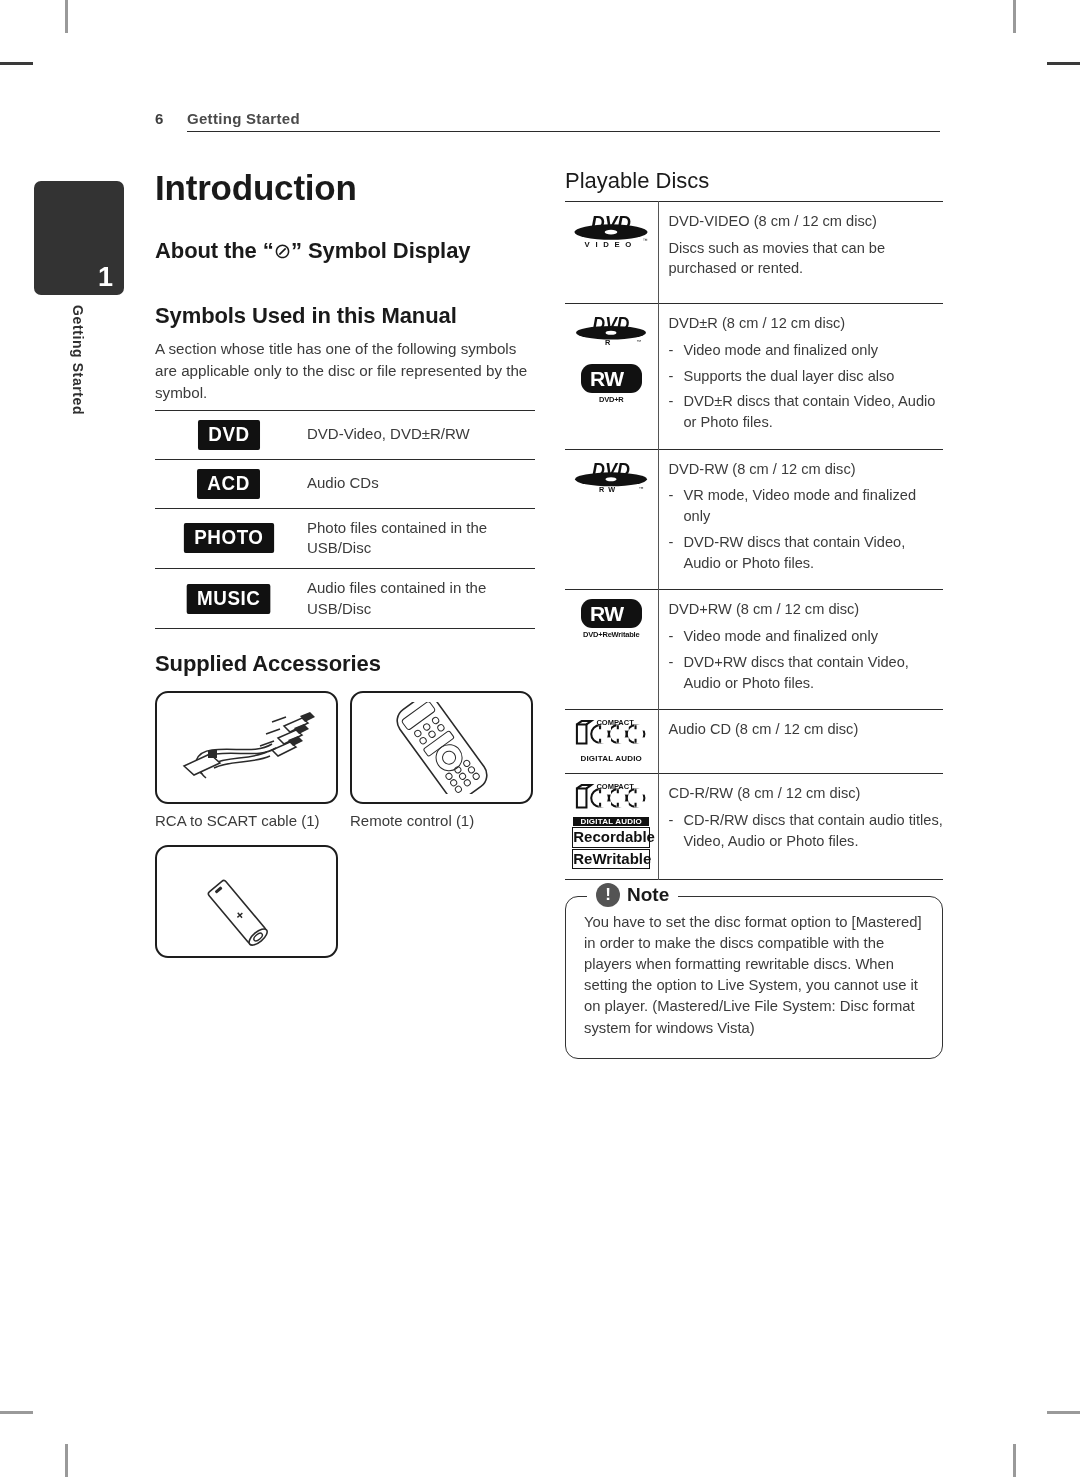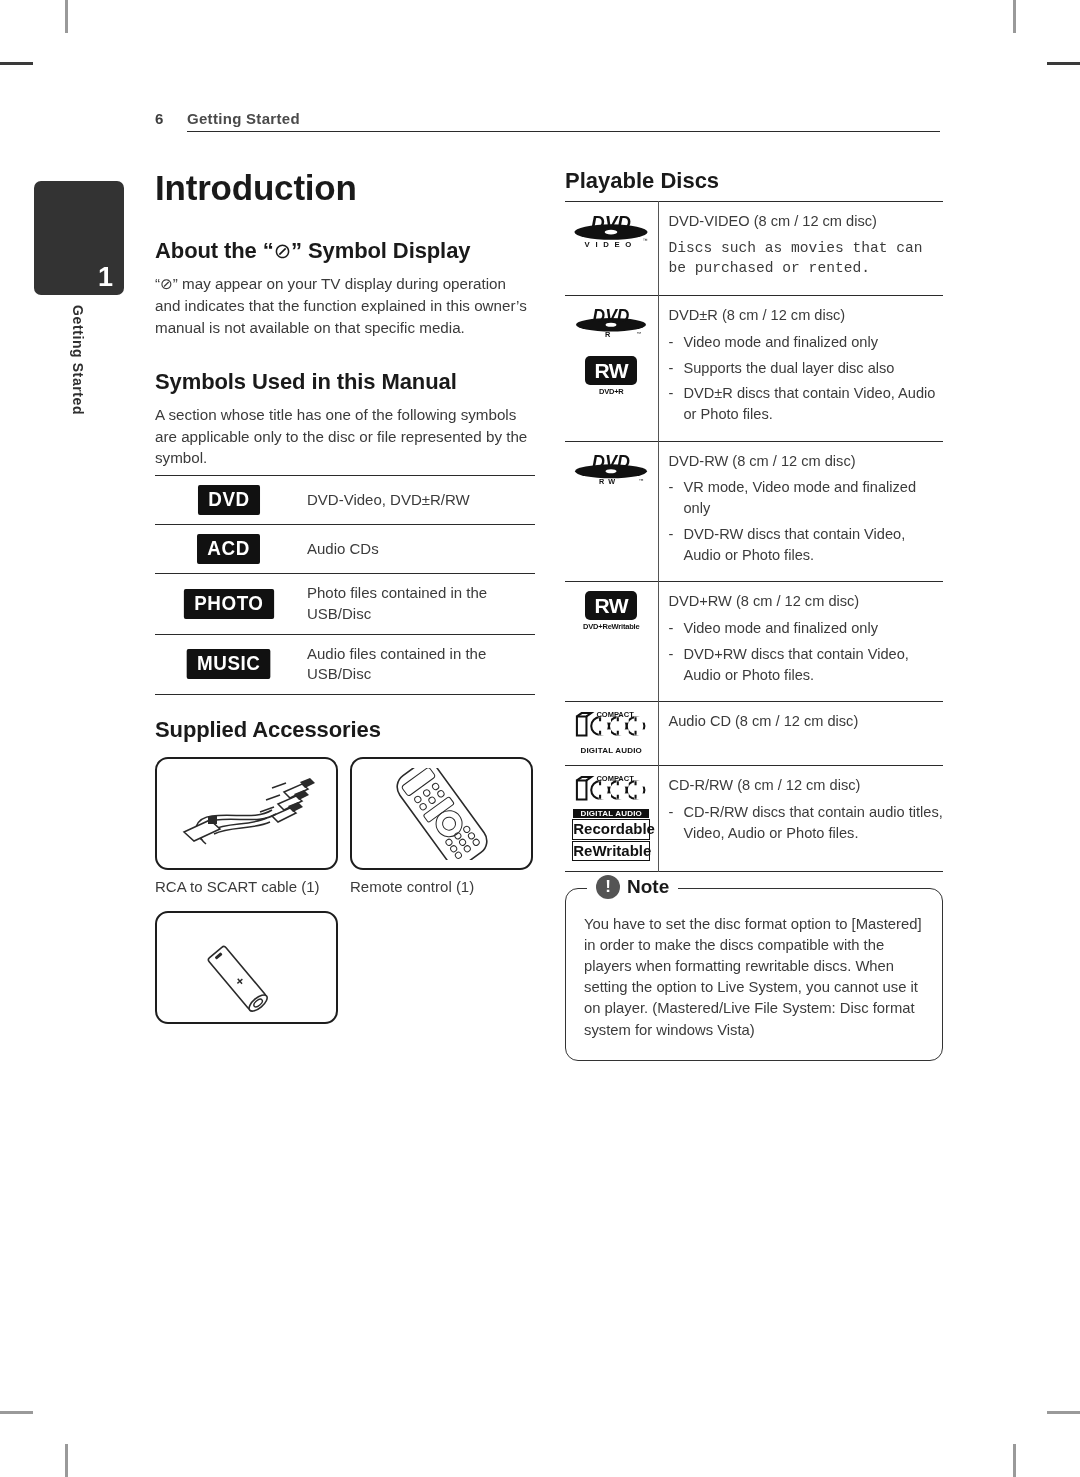--- a/index.html
+++ b/index.html
@@ -67,21 +67,21 @@
 
   h1.doc-title {
     font-size: 35px; font-weight: 700; color: #1a1a1a;
     letter-spacing: -.2px; margin-bottom: 30px;
   }
   h2.sec {
     font-size: 22px; font-weight: 700; color: #1a1a1a;
     letter-spacing: -.1px; margin-bottom: 9px;
   }
   h2.sec-right {
-    font-size: 22px; font-weight: 700; color: #1a1a1a;
+    font-size: 22px; font-weight: 400; color: #1a1a1a;
     margin-bottom: 7px;
   }
   p.body {
     font-size: 15.2px; line-height: 1.44; color: #3b3b3b;
   }
   .gap-lg { height: 30px; }
   .gap-md { height: 22px; }
 
   .nosym {
     display: inline-block;
@@ -134,33 +134,33 @@
     width: 93px; vertical-align: top;
     border-right: 1.4px solid #555;
     padding: 9px 6px 10px 6px;
     text-align: center;
   }
   .pd-table td.txt-cell {
     vertical-align: top; padding: 9px 0 11px 10px;
     font-size: 14.6px; line-height: 1.42; color: #3b3b3b;
   }
   .pd-title { margin-bottom: 6px; }
-  .pd-sub { margin-bottom: 5px; font-family: Liberation Mono, monospace; }
+  .pd-sub { margin-bottom: 13px; }
   .pd-li { display: flex; margin-bottom: 5px; }
   .pd-li .dash { width: 15px; flex: none; }
   .pd-li .txt { flex: 1; }
 
   
   .logo-stack > * + * { margin-top: 13px; }
 
   .rw-badge {
     display: inline-block;
     background: #111; color: #fff;
-    border-radius: 5px;
-    padding: 4px 9px 3px 9px;
+    border-radius: 11px;
+    padding: 4px 18px 3px 9px;
     font-size: 21px; font-weight: 800;
     letter-spacing: -.5px;
     line-height: 1.05;
     font-family: "Liberation Sans", sans-serif;
   }
   .rw-cap {
     display: block; margin-top: 2px;
     font-size: 7.5px; font-weight: 800; color: #111;
     letter-spacing: -.2px;
   }
@@ -173,21 +173,21 @@
     display: block; margin: 1px auto 0 auto;
     border: 1.4px solid #111;
     font-size: 15px; font-weight: 700; color: #111;
     width: 78px; line-height: 1.22;
   }
 
   
   .note-wrap { position: relative; margin-top: 16px; }
   .note-box {
     border: 1.7px solid #333; border-radius: 13px;
-    padding: 25px 18px 19px 18px;
+    padding: 15px 18px 19px 18px;
   }
   .note-head {
     position: absolute; left: 22px; top: -13px;
     background: #fff; padding: 0 9px;
     display: flex; align-items: center; gap: 7px;
   }
   .note-dot {
     width: 24px; height: 24px; border-radius: 50%;
     background: #545454; color: #fff;
     font-size: 17px; font-weight: 700;
@@ -222,21 +222,20 @@
   <div class="chapter-tab">
     <span class="chapter-num">1</span>
   </div>
   <div class="chapter-label">Getting Started</div>
 
   <div class="col-left">
 
     <h1 class="doc-title">Introduction</h1>
 
     <h2 class="sec"><span>About the “</span><span class="nosym">⊘</span><span>” Symbol Display</span></h2>
-    <p class="body">“⊘” may appear on your TV display during operation and indicates that the function explained in this owner’s manual is not available on that specific media.</p>
 
     <div class="gap-lg"></div>
 
     <h2 class="sec">Symbols Used in this Manual</h2>
     <p class="body">A section whose title has one of the following symbols are applicable only to the disc or file represented by the symbol.</p>
 
     <table class="sym-table">
       <tbody>
           <tr>
         <td class="badge-cell"><span class="sym-badge">DVD</span></td>

